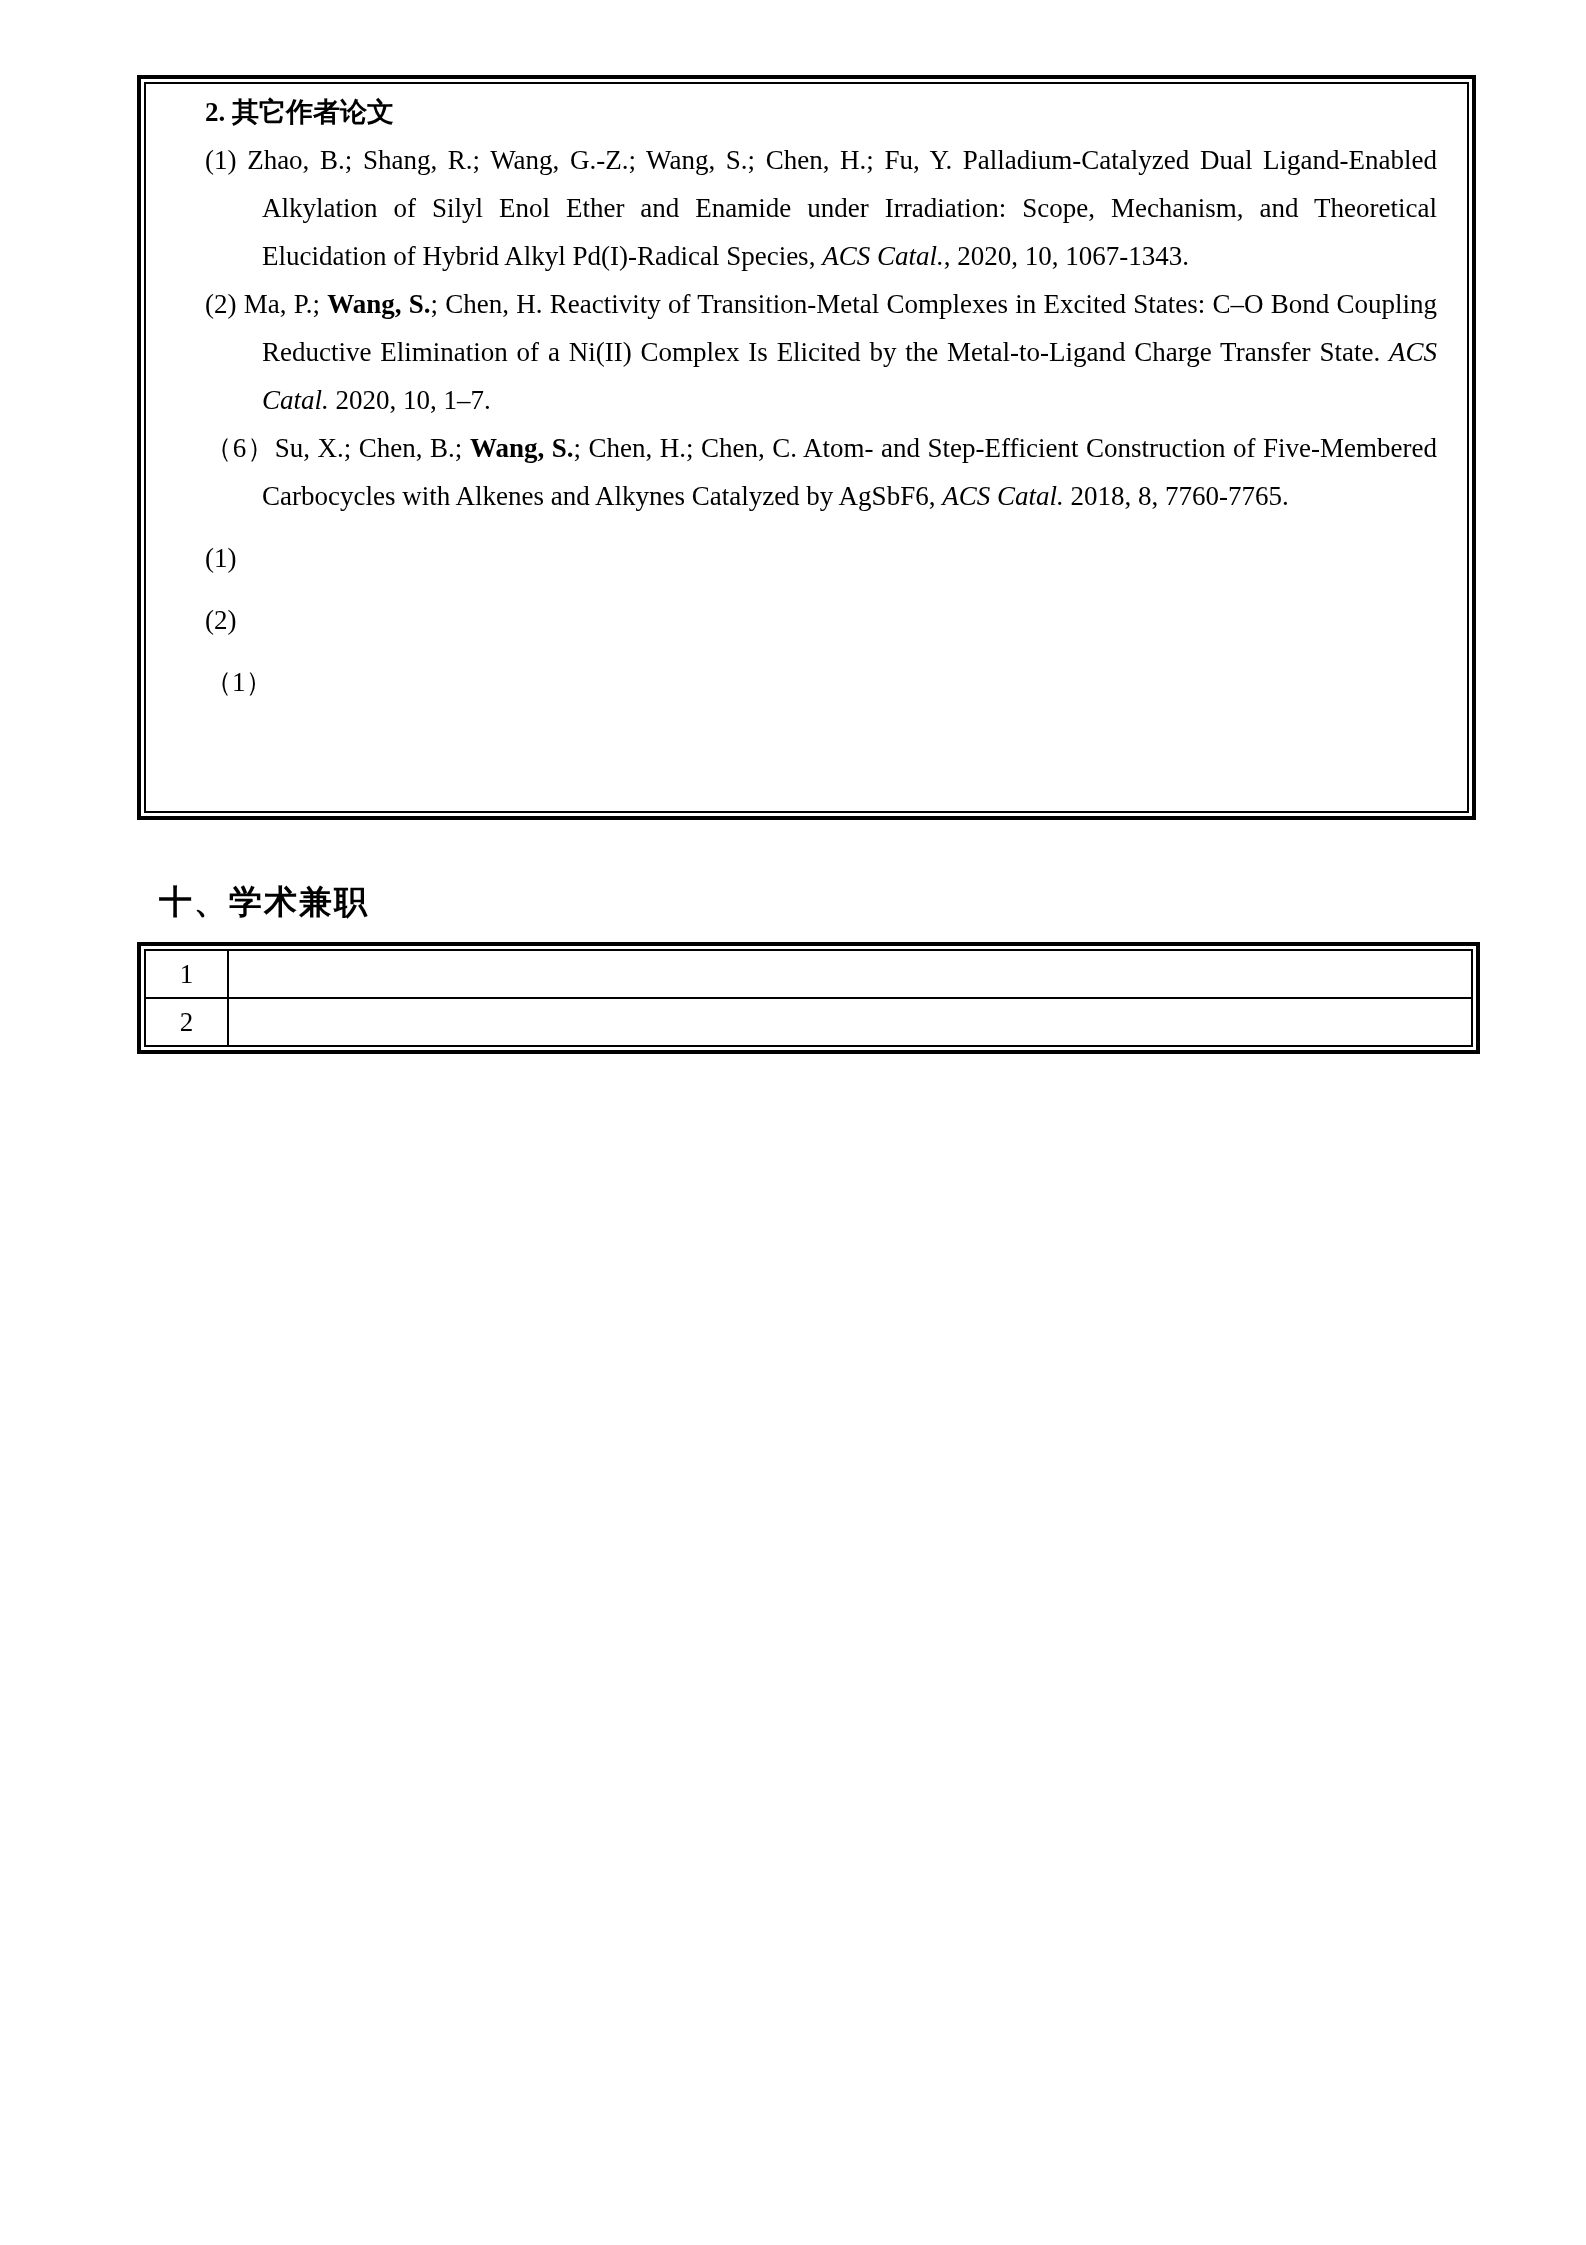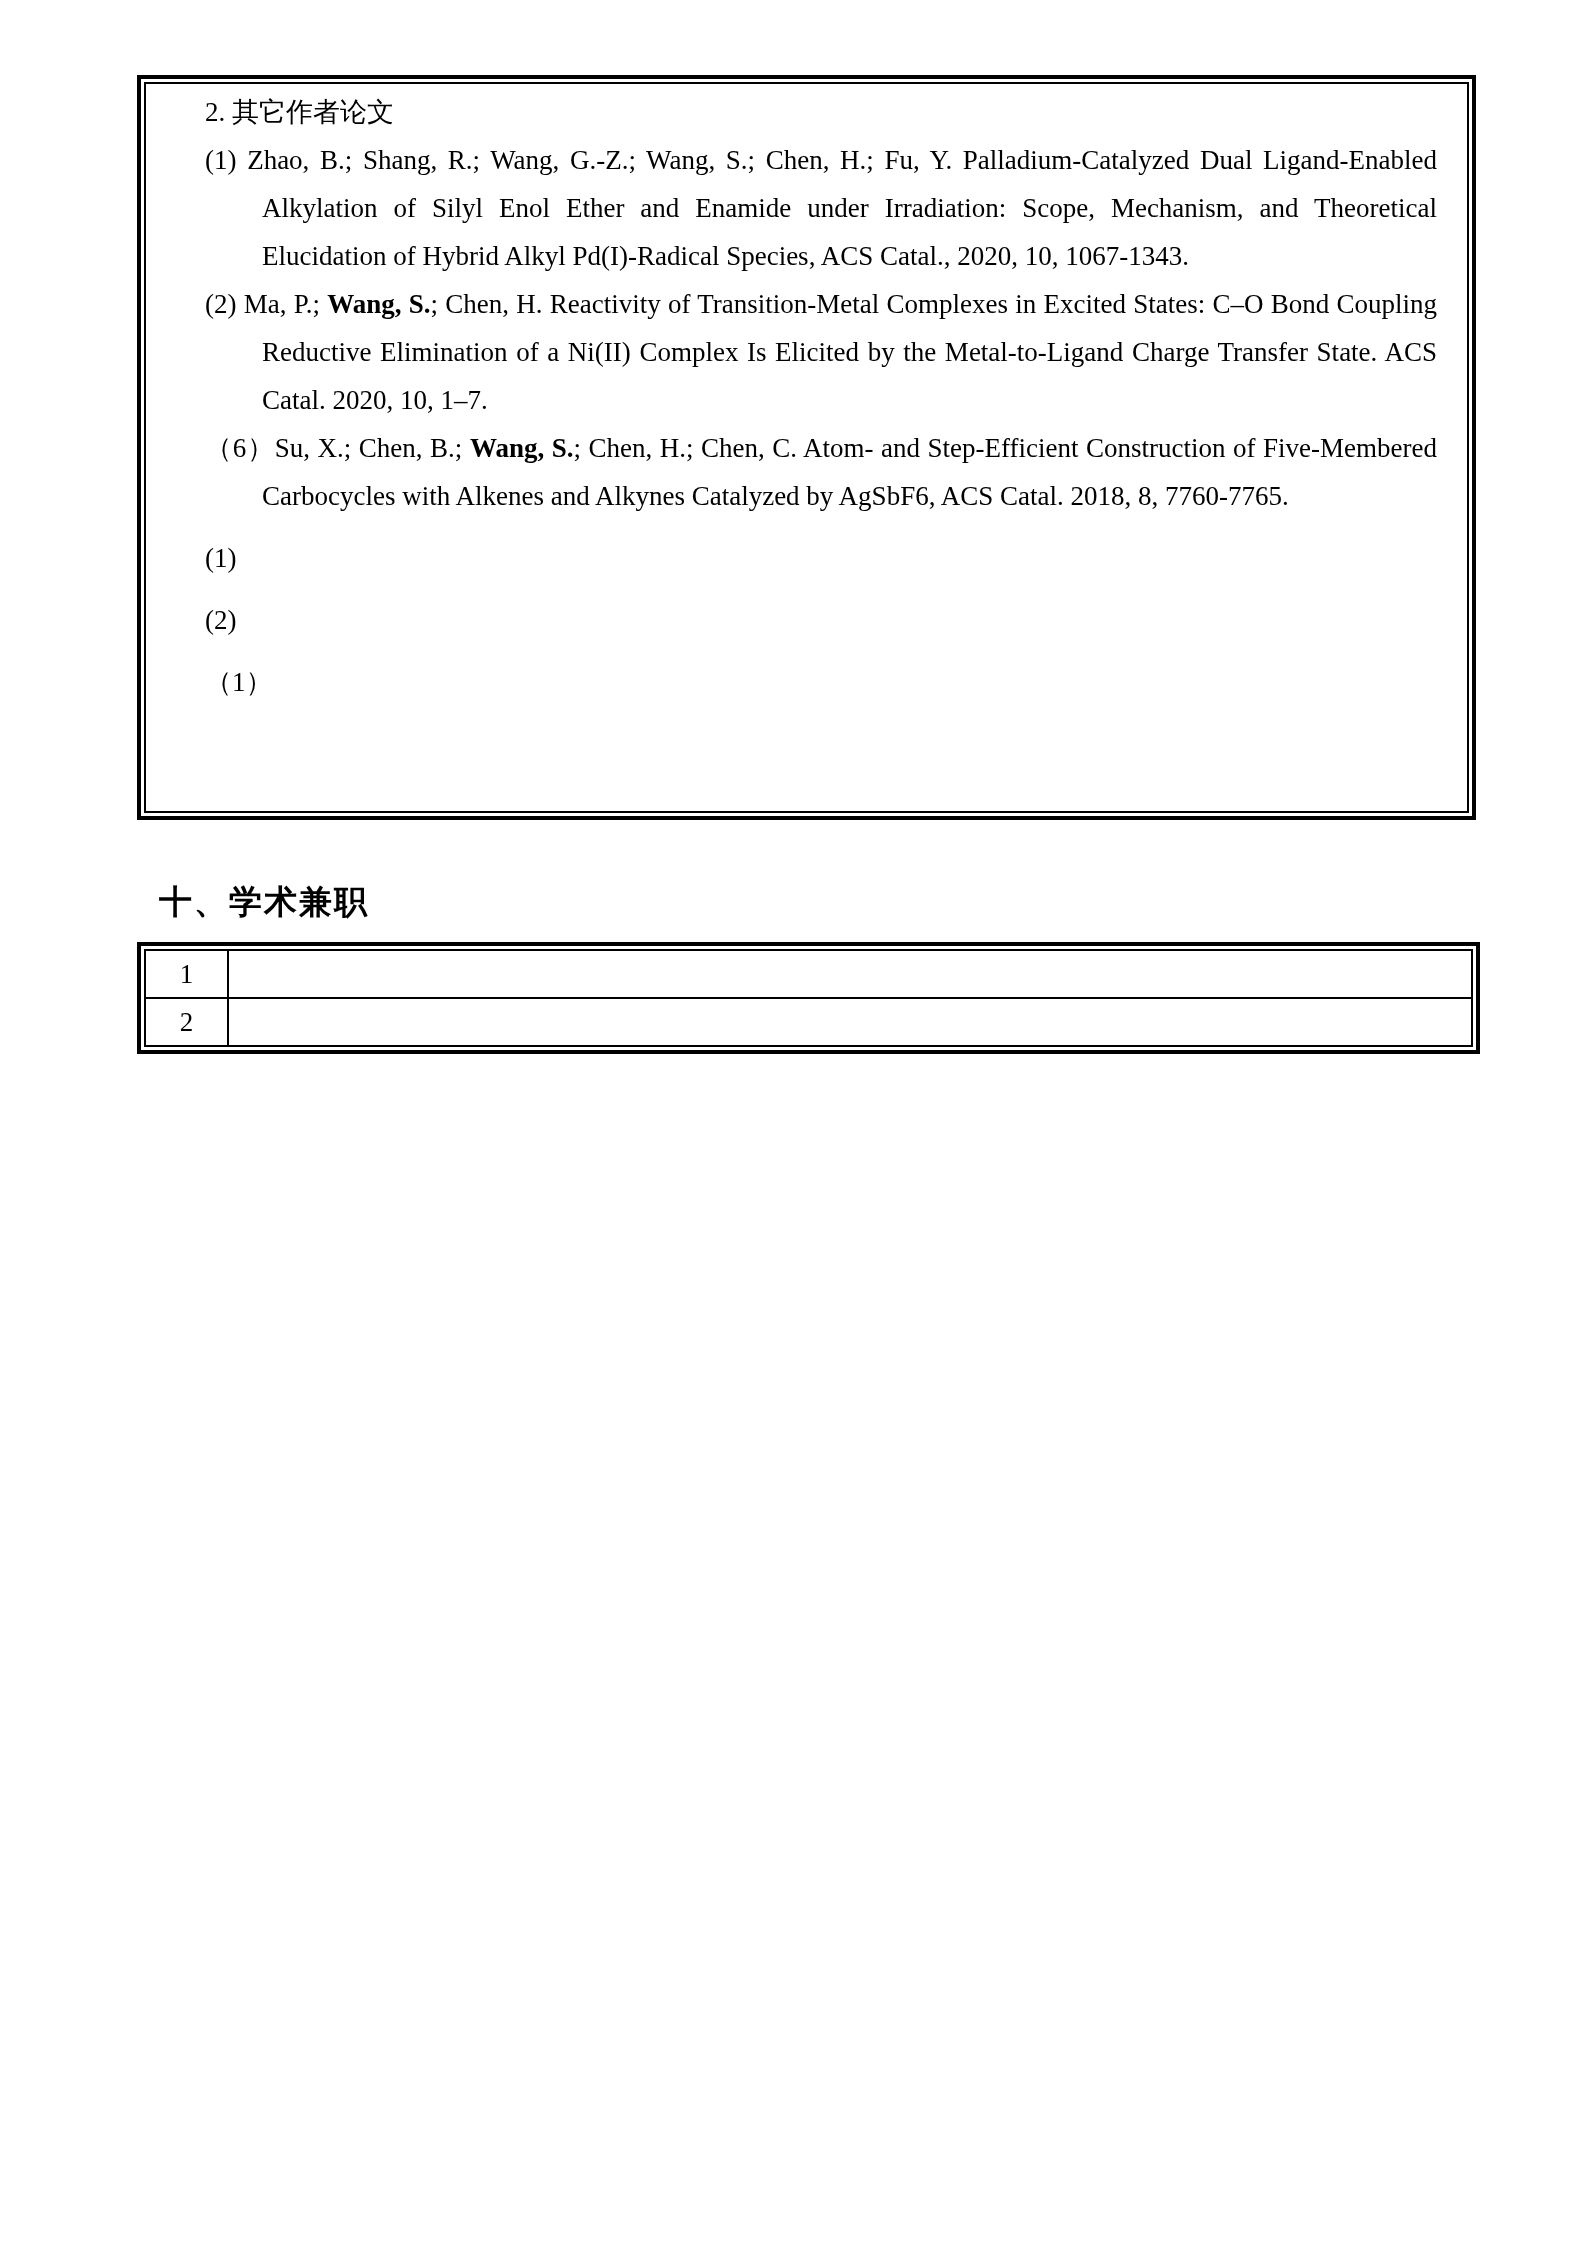--- a/index.html
+++ b/index.html
@@ -12,26 +12,26 @@
   .pub-box {
     position:absolute; left:137px; top:75px; width:1339px; height:745px;
     border:4px solid #000000; box-sizing:border-box;
   }
   .pub-box-inner {
     position:absolute; top:3px; left:3px; right:3px; bottom:3px;
     border:2px solid #000000; box-sizing:border-box;
     padding:4px 30px 0 59px; overflow:hidden;
   }
   .para { margin:0; font-size:27px; line-height:48px; }
-  .para.heading { font-weight:normal; }
+  .para.heading { font-weight:bold; }
   .para.hang { padding-left:57px; text-indent:-57px; }
   .para.just { text-align:justify; }
   .para.gap { margin-top:14px; }
   .seg-b { font-weight:bold; }
-  .seg-i { }
+  .seg-i { font-style:italic; }
 
   
   .sec-title {
     position:absolute; left:151px; top:872px; margin:8px;
     font-size:33px; font-weight:bold; letter-spacing:2px;
   }
 
   
   .pos-table {
     position:absolute; left:137px; top:942px; width:1343px; height:112px;

